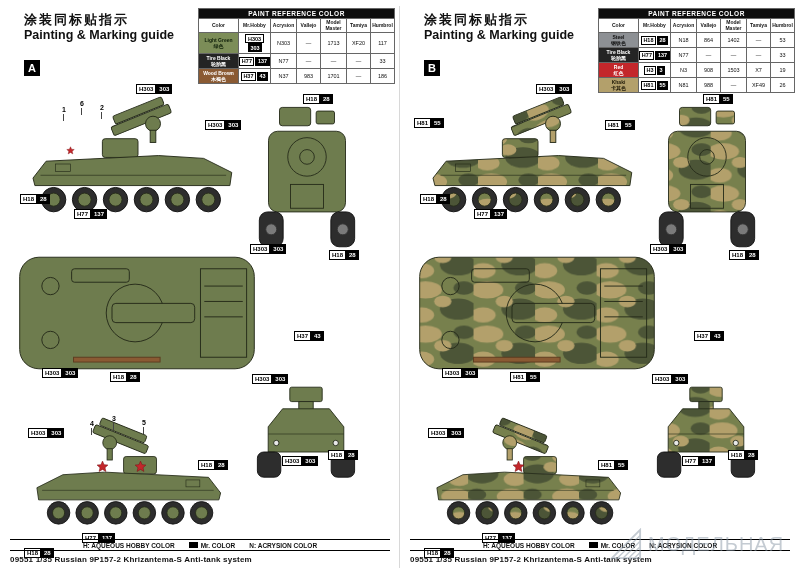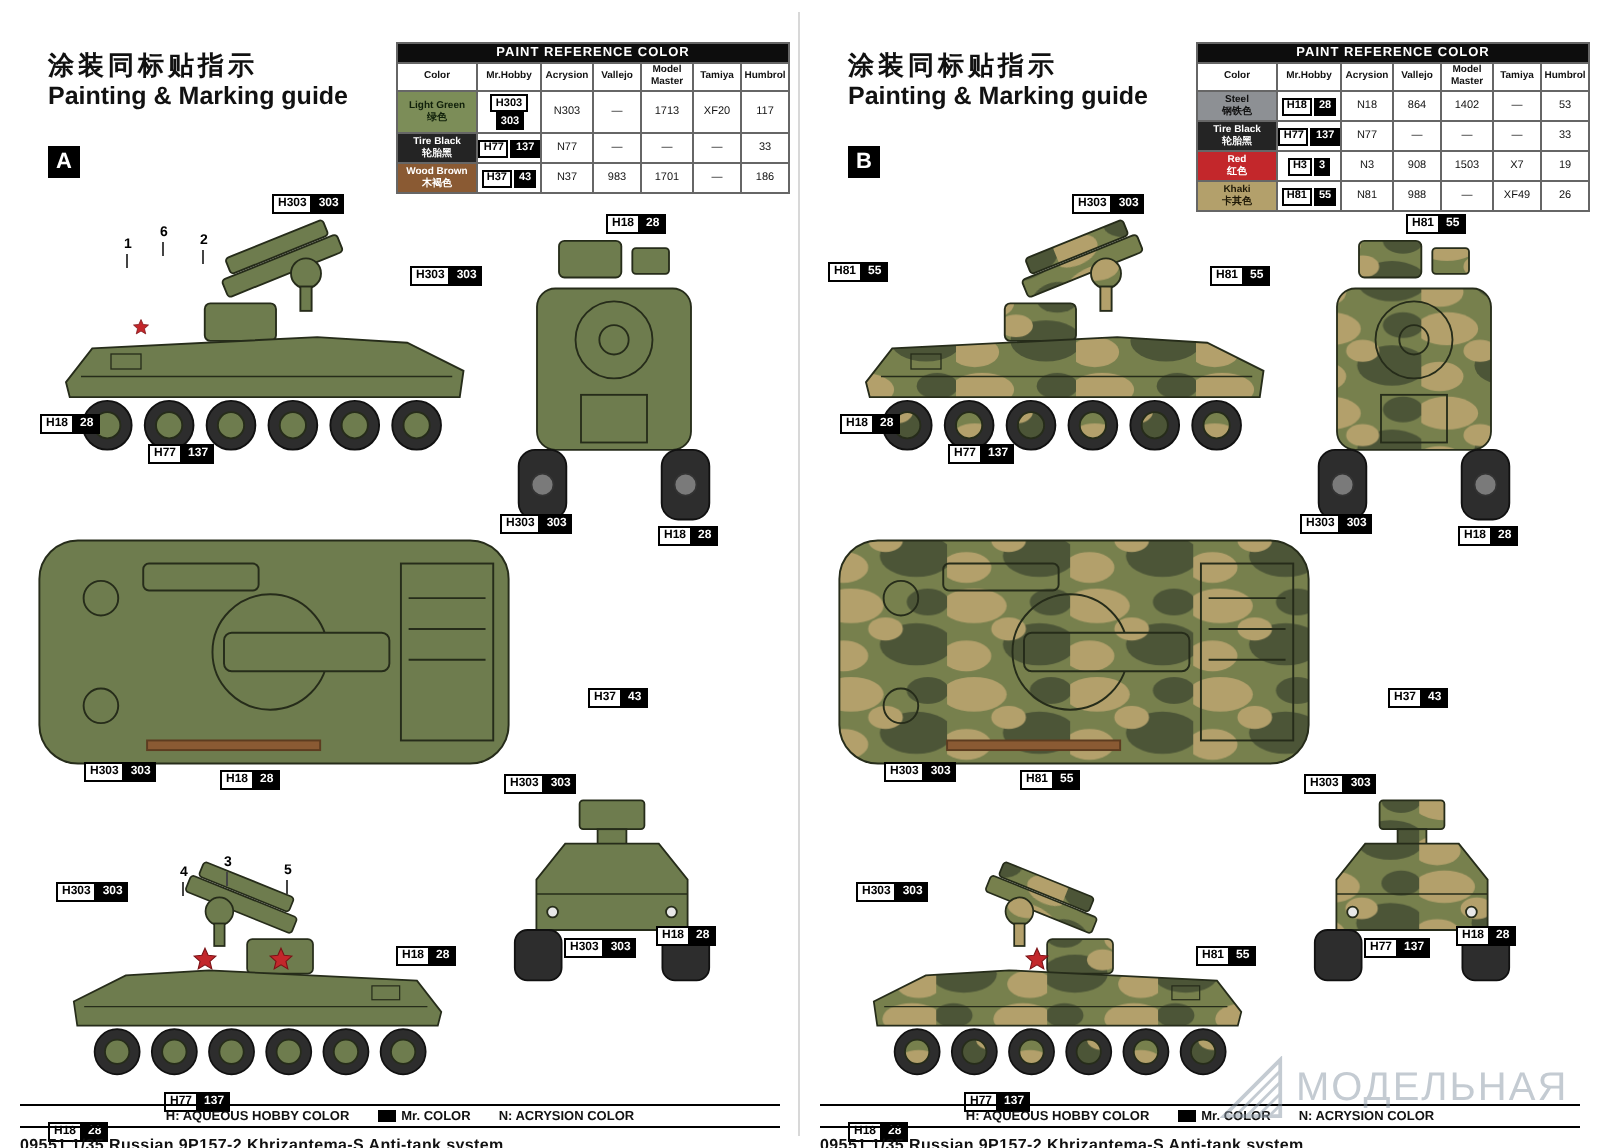--- a/index.html
+++ b/index.html
@@ -1,18 +1,18 @@
 <!DOCTYPE html>
 <html style="--vehicle-green: #6e7c4e; --camo-green: #77804d; --camo-tan: #b3a06b; --camo-dark: #4c5537; --star-red: #c3272b; --wood-brown: #8a5a33; --table-header-bg: #0d0d0d;"><head>
 <meta charset="utf-8">
 <style>
   *{margin:0;padding:0;box-sizing:border-box}
   html,body{width:800px;height:574px;background:#ffffff;font-family:"Liberation Sans",sans-serif;color:#111}
   .sheet{position:relative;width:800px;height:574px;background:#fff;overflow:hidden}
-  .page{position:absolute;top:13px;width:400px;height:520px}
+  .page{position:absolute;top:0;width:400px;height:520px}
   #pageA{left:0}
   #pageB{left:400px}
   .page-divider{position:absolute;left:399px;top:6px;width:1px;height:562px;background:#d8d8d8}
 
   .title-cn{position:absolute;left:24px;top:11px;font-size:13px;font-weight:bold;letter-spacing:2px}
   .title-en{position:absolute;left:24px;top:28px;font-size:12.5px;font-weight:bold}
   .letter-box{position:absolute;left:24px;top:60px;width:16px;height:16px;background:#000;color:#fff;
     font-weight:bold;font-size:11px;display:flex;align-items:center;justify-content:center}
 
   

